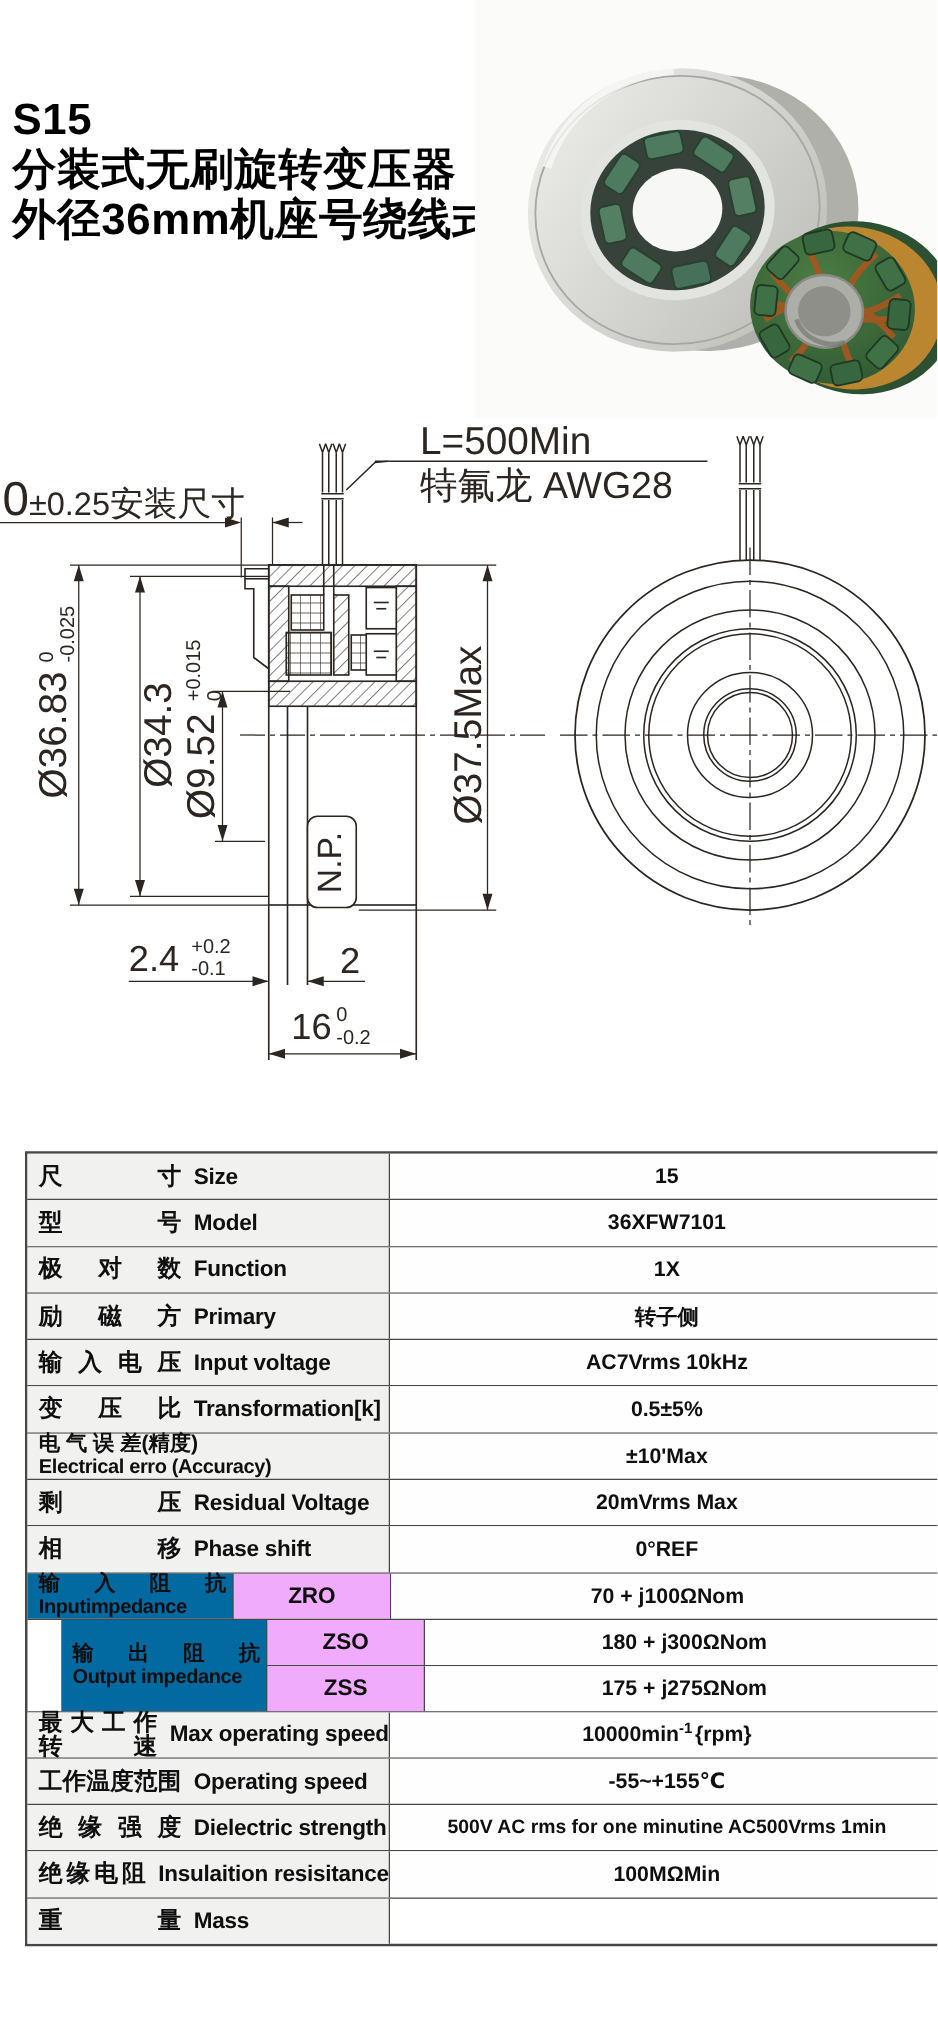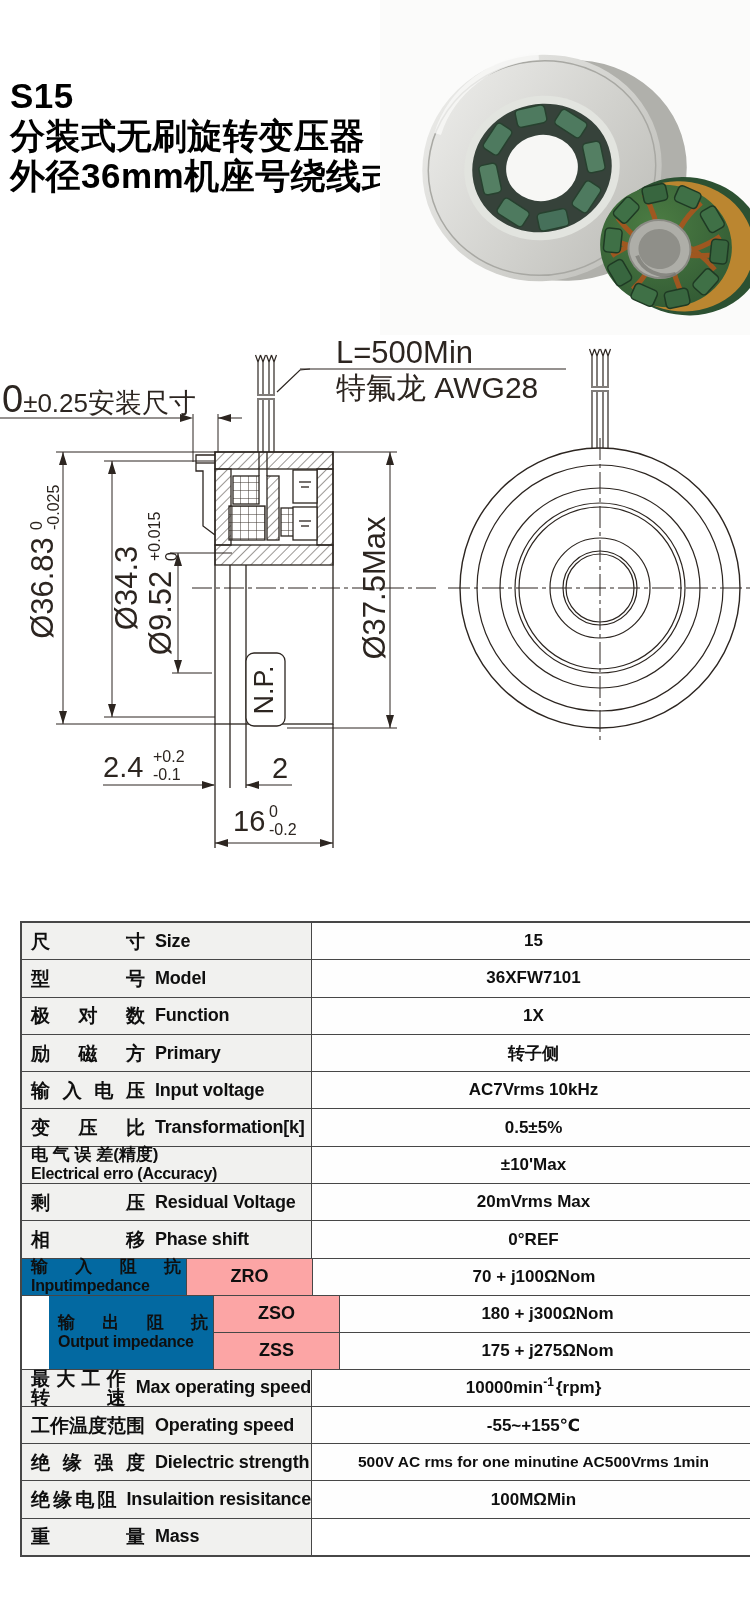--- a/index.html
+++ b/index.html
@@ -31,21 +31,21 @@
   .zh-j{display:inline-block;width:114px;text-align:justify;text-align-last:justify;
         -moz-text-align-last:justify;font-weight:700;font-size:19px;line-height:1;color:#0f0f0f;}
   .en{font-weight:700;font-size:18px;color:#0f0f0f;margin-left:10px;white-space:nowrap;letter-spacing:-0.2px;}
   .t-label.stack,.imp-group.stack{display:flex;flex-direction:column;align-items:flex-start;justify-content:center;gap:1px;}
   .stack .line-zh{font-weight:700;font-size:17px;line-height:18px;color:#0f0f0f;}
   .stack .line-en{font-weight:700;font-size:16px;line-height:18px;color:#0f0f0f;letter-spacing:-0.3px;}
   .stack .zh-j2{display:inline-block;width:150px;text-align:justify;text-align-last:justify;
         -moz-text-align-last:justify;}
   .imp-group{width:165px;flex:0 0 165px;background:#0369a1;border-right:1.5px solid #474747;
              padding-left:9px;box-sizing:border-box;}
-  .imp-sub{width:125px;flex:0 0 125px;background:#fca5a5;border-right:1.5px solid #474747;
+  .imp-sub{width:125px;flex:0 0 125px;background:#f0abfc;border-right:1.5px solid #474747;
            display:flex;align-items:center;justify-content:center;font-weight:700;font-size:18px;color:#0f0f0f;}
   .imp-right{flex:1;display:flex;flex-direction:column;}
   .imp-subrow{flex:1;display:flex;min-height:0;}
   .imp-subrow + .imp-subrow{border-top:1.5px solid #474747;}
   sup.v{font-size:12px;font-weight:700;position:relative;top:-6px;}
   .tail{margin-left:2px;}
 </style>
 </head>
 <body>
 

